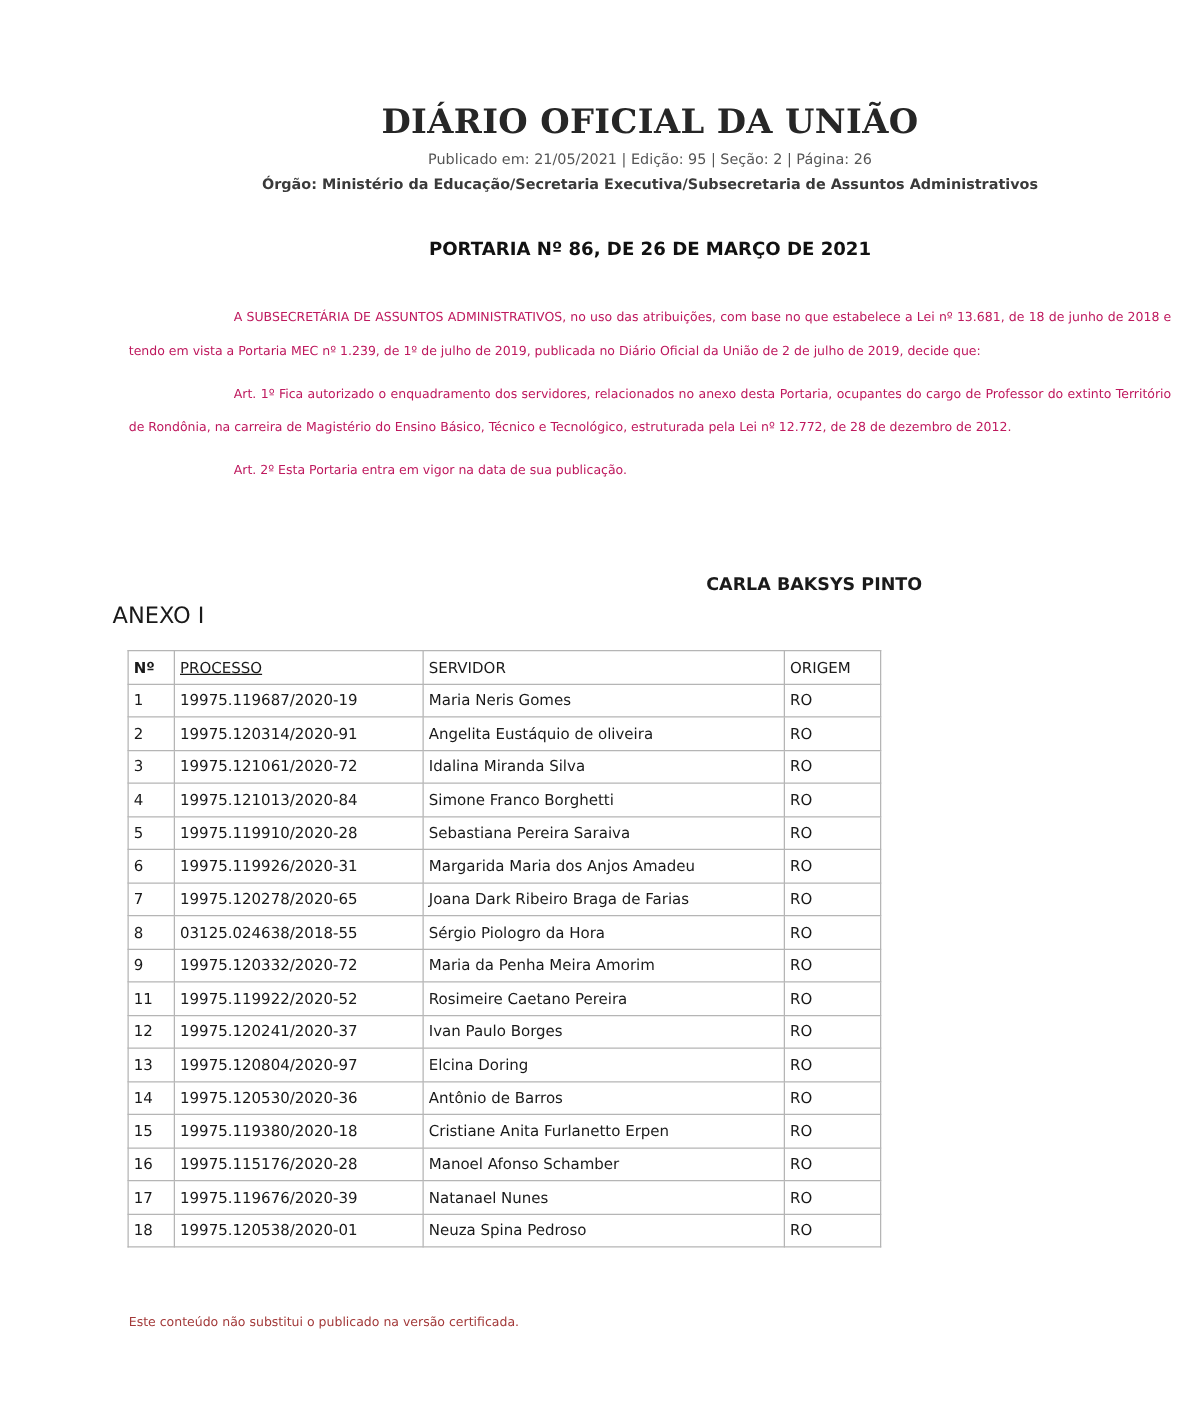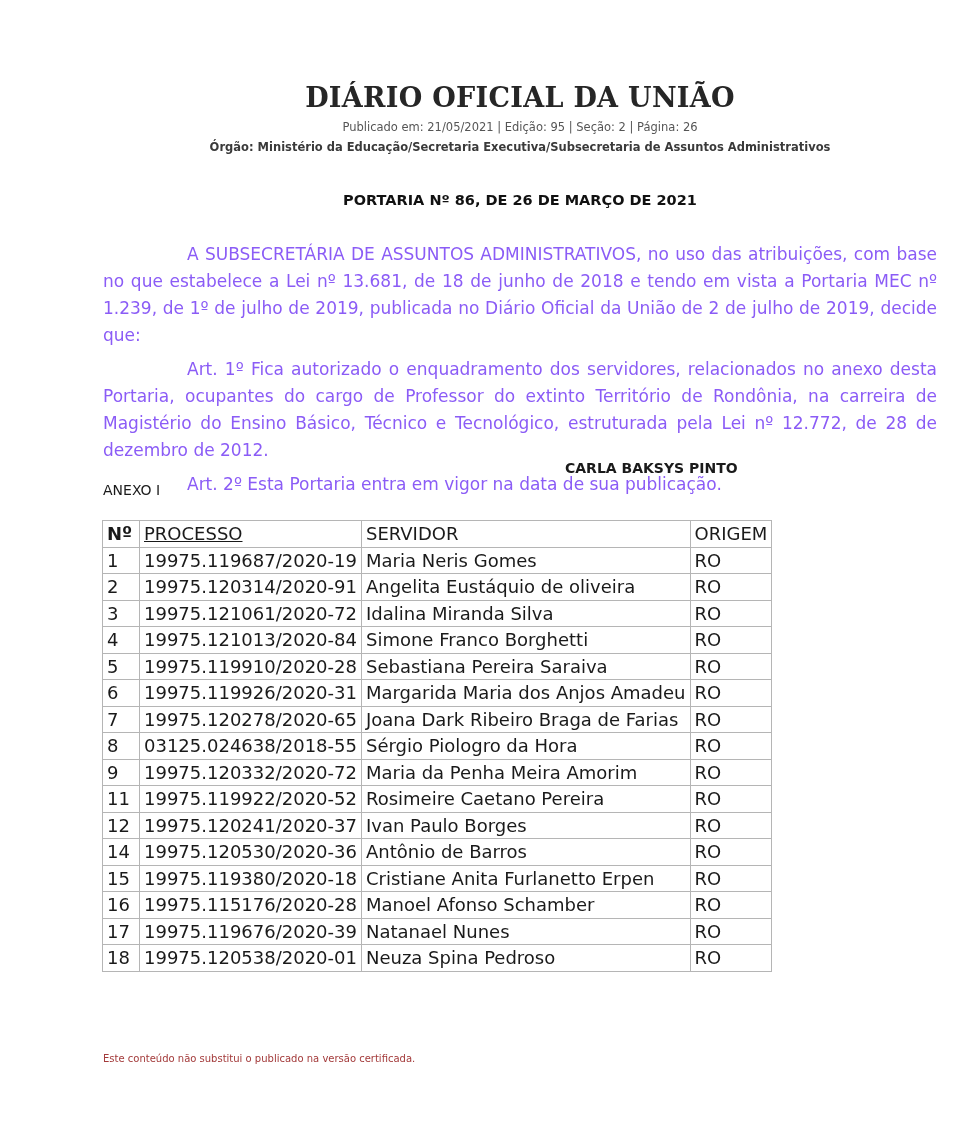--- a/index.html
+++ b/index.html
@@ -5,27 +5,27 @@
   html, body { margin: 0; padding: 0; background: #ffffff; }
   body { width: 960px; height: 1131px; position: relative; overflow: hidden;
          font-family: "DejaVu Sans", sans-serif; color: #1a1a1a; }
   .masthead { position: absolute; top: 80px; left: 0; width: 1040px; text-align: center; }
   .mast-title { font-family: "DejaVu Serif", serif; font-weight: bold; font-size: 27px;
                 color: #262626; letter-spacing: 0.3px; margin: 0; line-height: 36px; }
   .pubinfo { font-size: 11.5px; color: #555; margin-top: 2px; line-height: 18px; }
   .orgao { font-size: 11.5px; font-weight: bold; color: #3a3a3a; margin-top: 2px; line-height: 18px; }
   .portaria-title { position: absolute; top: 192px; left: 0; width: 1040px; text-align: center;
                     font-weight: bold; font-size: 14.5px; color: #111; }
-  .body-text { position: absolute; left: 103px; width: 834px; font-size: 17px; line-height: 27px;
-               text-align: justify; color: #8b5cf6; }
+  .body-text { position: absolute; left: 103px; width: 834px; font-size: 10px; line-height: 27px;
+               text-align: justify; color: #be185d; }
   .body-text p { margin: 0 0 7px 0; text-indent: 84px; }
   .signature { position: absolute; top: 460px; left: 533px; font-weight: bold; font-size: 14px; margin-left: 32px; }
-  .anexo { position: absolute; top: 482px; left: 103px; font-size: 14px; text-align: center; }
+  .anexo { position: absolute; top: 482px; left: 90px; font-size: 18px; text-align: center; }
   table.annex { position: absolute; top: 520px; left: 102px; border-collapse: collapse;
-                font-size: 18px; }
+                font-size: 12px; }
   table.annex th, table.annex td { border: 1.5px solid #b5b5b5; padding: 0 4px; height: 25.5px;
                 text-align: left; white-space: nowrap; font-weight: normal; }
   table.annex th.n { font-weight: bold; }
   .c1 { width: 28px; } .c2 { width: 190px; text-decoration: underline; } .c3 { width: 280px; } .c4 { width: 68px; }
   .disclaimer { position: absolute; top: 1053px; left: 103px; font-size: 10px; color: #a33a3a; }
 </style>
 </head>
 <body>
 
 <div class="masthead">
@@ -115,20 +115,26 @@
         <td>Rosimeire Caetano Pereira</td>
         <td>RO</td>
       </tr>
       <tr>
         <td>12</td>
         <td>19975.120241/2020-37</td>
         <td>Ivan Paulo Borges</td>
         <td>RO</td>
       </tr>
       <tr>
+        <td>13</td>
+        <td>19975.120804/2020-97</td>
+        <td>Elcina Doring</td>
+        <td>RO</td>
+      </tr>
+      <tr>
         <td>14</td>
         <td>19975.120530/2020-36</td>
         <td>Antônio de Barros</td>
         <td>RO</td>
       </tr>
       <tr>
         <td>15</td>
         <td>19975.119380/2020-18</td>
         <td>Cristiane Anita Furlanetto Erpen</td>
         <td>RO</td>

